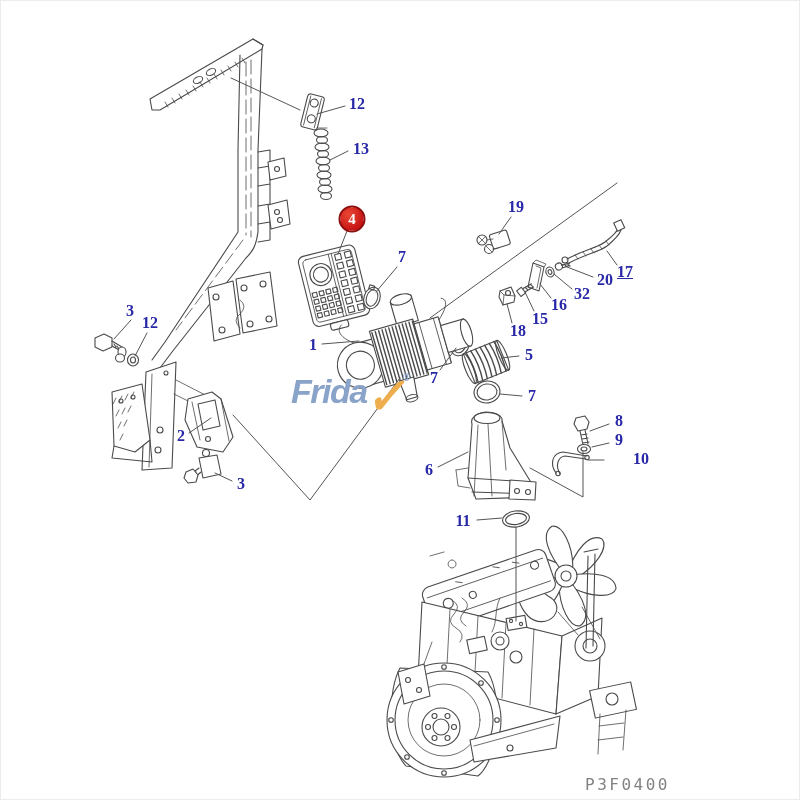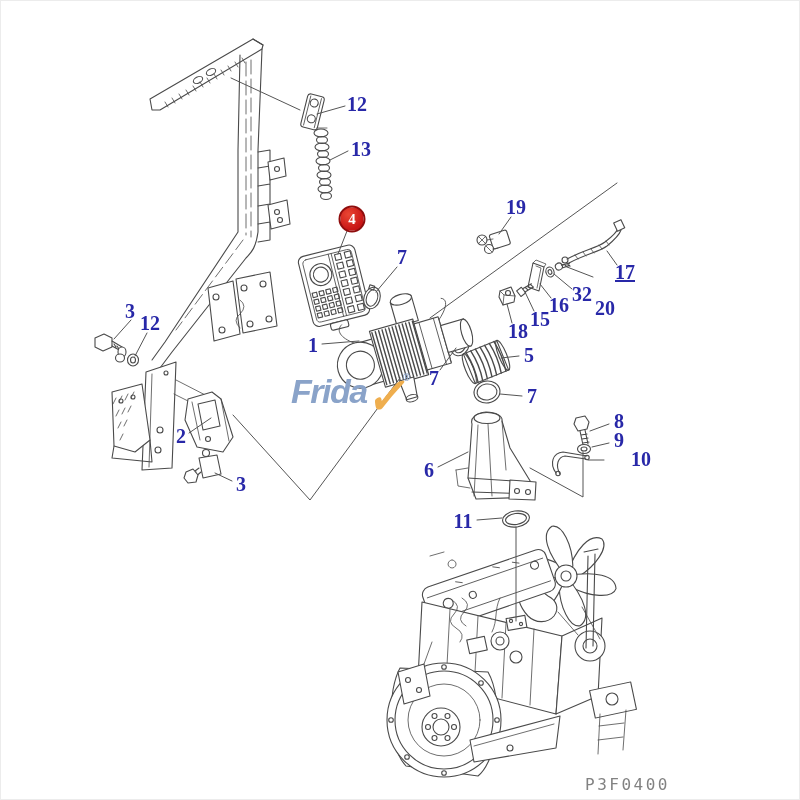--- a/index.html
+++ b/index.html
@@ -6,21 +6,21 @@
   #stage{position:relative;width:800px;height:800px;background:#fff;overflow:hidden;
          font-family:"Liberation Sans",sans-serif;box-shadow:inset 0 0 0 1px #ececec;}
   #art{position:absolute;left:0;top:0;}
   #art path,#art line,#art circle,#art ellipse,#art rect,#art polyline,#art polygon{
       fill:none;stroke:#4a4a4a;stroke-width:1.1;stroke-linecap:round;stroke-linejoin:round;}
   #art .fw{fill:#ffffff;}
   #art .dk{stroke-width:1.4;}
   #art .th{stroke-width:0.8;}
   #leaders polyline{fill:none;stroke:#555;stroke-width:1;}
   .part-label{position:absolute;transform:translate(-50%,-50%);
-      font-family:"Liberation Serif",serif;font-weight:700;font-size:20px;
+      font-family:"Liberation Serif",serif;font-weight:700;font-size:16px;
       line-height:1;white-space:nowrap;z-index:5;}
   .part-label.badge{width:23px;height:23px;border-radius:50%;
       display:flex;align-items:center;justify-content:center;
       font-size:15px;border-style:solid;border-width:2px;z-index:6;}
   .watermark{position:absolute;left:291px;top:374px;display:flex;align-items:flex-start;
       font-style:italic;font-weight:800;z-index:4;pointer-events:none;}
   .wm-main{font-size:34px;letter-spacing:-1.5px;line-height:1;}
   .wm-check{font-size:48px;line-height:0.55;margin:10px -4px 0 -2px;transform:rotate(-4deg);}
   .wm-reg{font-size:10px;margin:-2px 0 0 2px;}
   .drawing-code{position:absolute;left:585px;top:775px;
@@ -393,21 +393,21 @@
       <div class="part-label" style="left: 617px; top: 459px; color: rgb(40, 40, 168); margin-left: 24px;">10</div>
       <div class="part-label" style="left: 463px; top: 521px; color: rgb(40, 40, 168);">11</div>
       <div class="part-label" style="left: 357px; top: 104px; color: rgb(40, 40, 168);">12</div>
       <div class="part-label" style="left: 361px; top: 149px; color: rgb(40, 40, 168);">13</div>
       <div class="part-label" style="left: 150px; top: 323px; color: rgb(40, 40, 168);">12</div>
       <div class="part-label" style="left: 540px; top: 319px; color: rgb(40, 40, 168);">15</div>
       <div class="part-label" style="left: 559px; top: 305px; color: rgb(40, 40, 168);">16</div>
       <div class="part-label" style="left: 625px; top: 272px; color: rgb(40, 40, 168); text-decoration: underline;">17</div>
       <div class="part-label" style="left: 518px; top: 331px; color: rgb(40, 40, 168);">18</div>
       <div class="part-label" style="left: 516px; top: 207px; color: rgb(40, 40, 168);">19</div>
-      <div class="part-label" style="left: 605px; top: 280px; color: rgb(40, 40, 168); margin-top: 28px;">20</div>
+      <div class="part-label" style="left: 605px; top: 280px; color: rgb(40, 40, 168);">20</div>
       <div class="part-label" style="left: 582px; top: 294px; color: rgb(40, 40, 168);">32</div>
       <div class="part-label badge" style="left: 352px; top: 219px; background: radial-gradient(circle at 35% 30%, rgb(234, 70, 51), rgb(200, 22, 22) 70%); border-color: rgb(143, 13, 13); color: rgb(255, 255, 255);">4</div>
     </div>
 
   <div class="watermark">
     <span class="wm-main" style="color: rgb(138, 163, 201);">Frida</span>
     <span class="wm-check" style="color: rgb(239, 174, 78);">✓</span>
     <span class="wm-reg" style="color: rgb(138, 163, 201);">®</span>
   </div>
 

